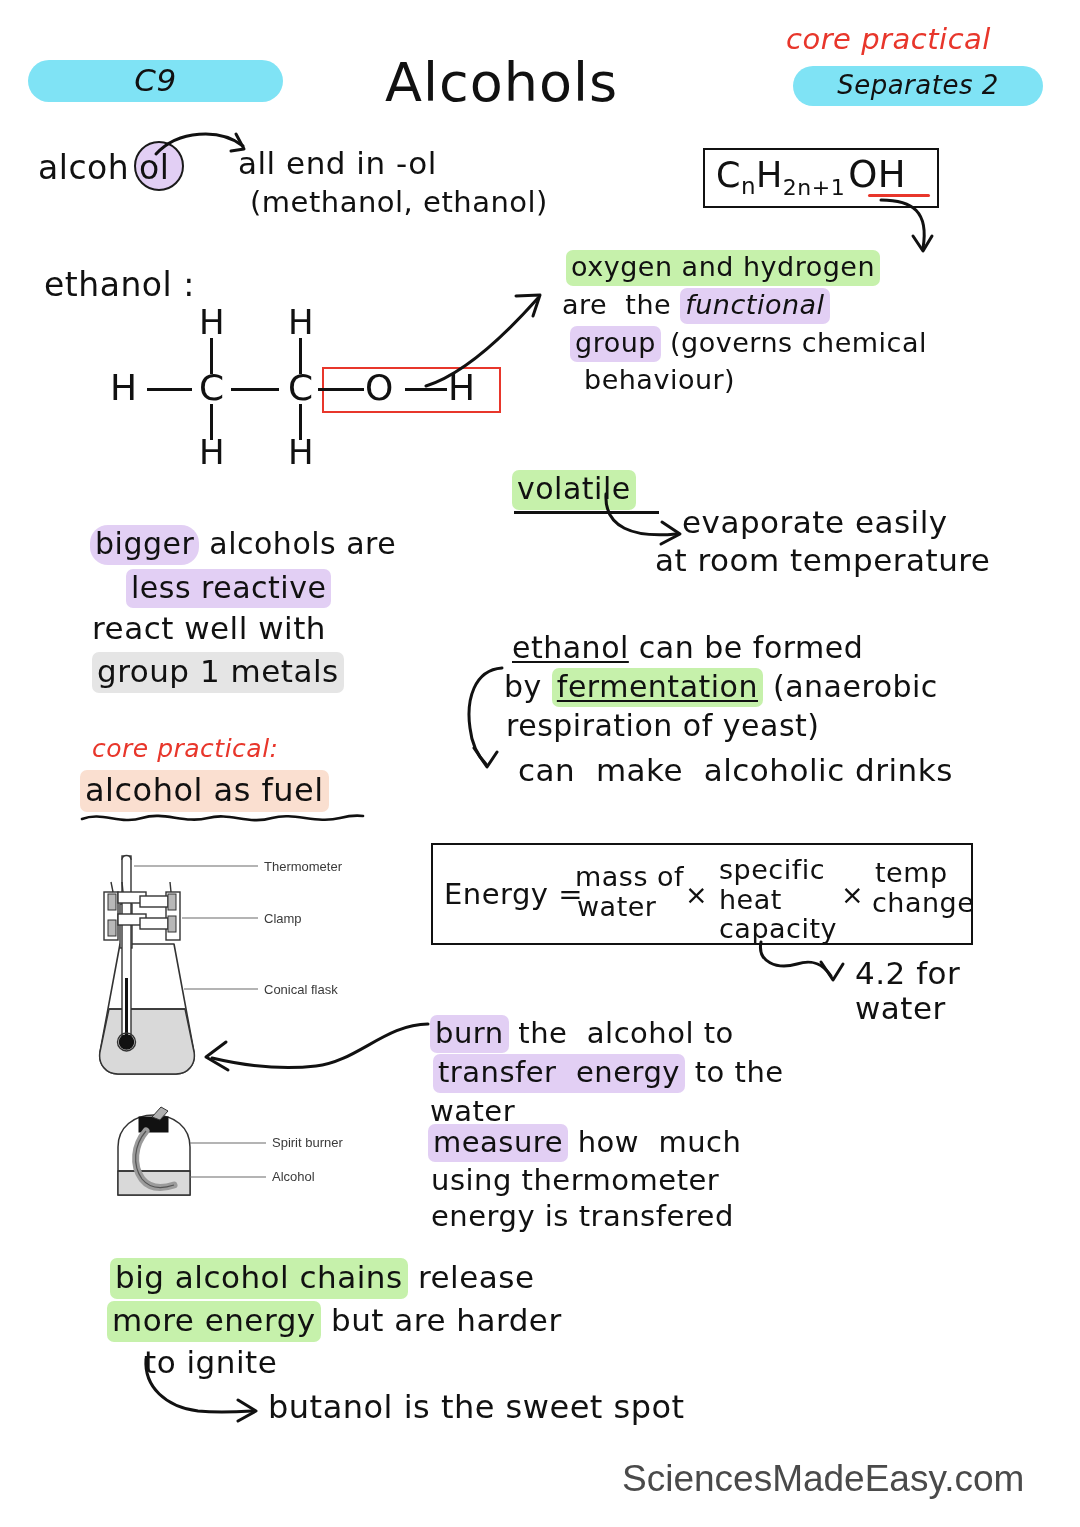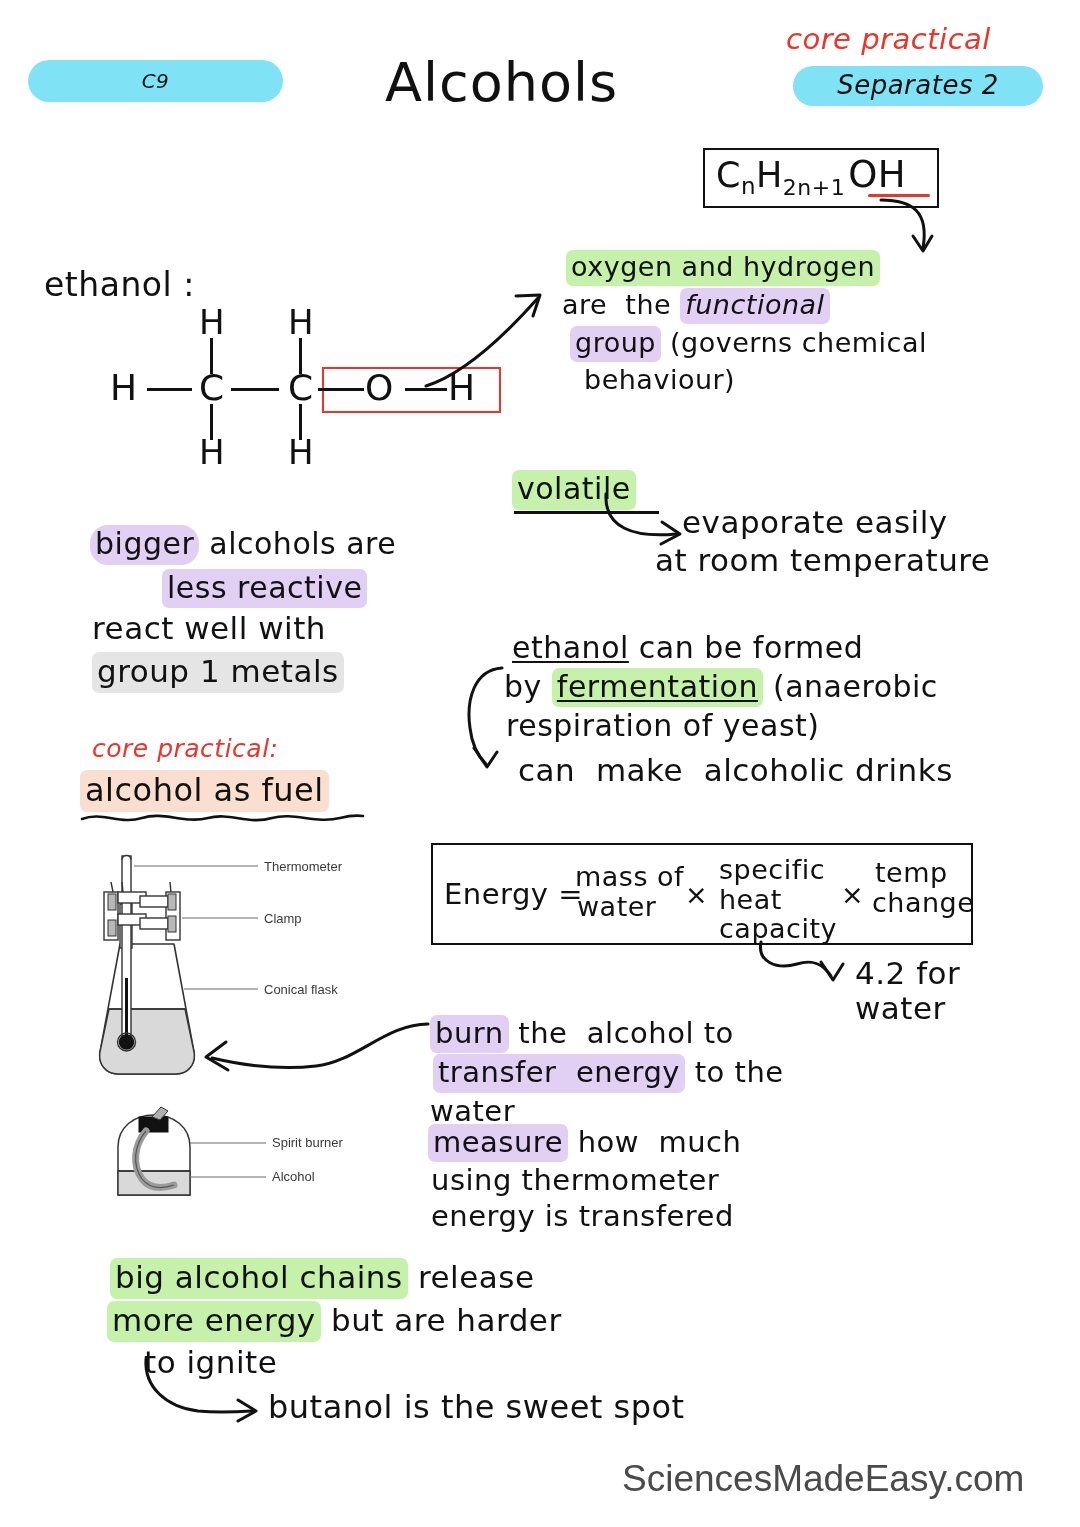--- a/index.html
+++ b/index.html
@@ -69,31 +69,45 @@
     letter-spacing: 0px;
     white-space: nowrap;
   }
 </style>
 </head>
 <body>
 
 <div id="page">
 
   <div class="abs badge" style="left:28px; top:60px; width:255px; height:42px; background:#7fe3f5;">
-    <span class="hw hw-i" style="font-size:20px;font-style:italic;">C9</span>
+    <span class="hw hw-i" style="font-size:31px;font-style:italic;">C9</span>
   </div>
 
   <div class="abs hw" style="left:385px; top:50px; font-size:54px; letter-spacing:1px;">Alcohols</div>
 
   <div class="abs hw hw-i red" style="left:786px; top:22px; font-size:29px;">core practical</div>
 
   <div class="abs badge" style="left:793px; top:66px; width:250px; height:40px; background:#7fe3f5;">
     <span class="hw hw-i" style="font-size:26px;">Separates 2</span>
   </div>
 
+  <div class="abs" style="left:38px; top:140px; width:500px; height:90px;">
+
+    <div class="abs" style="left:96px; top:1px; width:46px; height:46px; border-radius:50%; background:#e2cff4; border:2.5px solid #1a1a1a;"></div>
+    <span class="abs hw" style="left:0px; top:8px; font-size:33px;">alcoh</span>
+    <span class="abs hw" style="left:101px; top:8px; font-size:33px;">ol</span>
+
+    <svg class="abs" style="left:110px; top:-8px;" width="130" height="60" viewBox="0 0 130 60">
+      <path d="M8,22 C30,-2 72,-4 95,14" stroke="#111" stroke-width="3" fill="none" stroke-linecap="round"></path>
+      <path d="M88,2 L96,17 L83,19" stroke="#111" stroke-width="3" fill="none" stroke-linecap="round" stroke-linejoin="round"></path>
+    </svg>
+
+    <span class="abs hw" style="left:200px; top:5px; font-size:31px;">all end in -ol</span>
+    <span class="abs hw" style="left:212px; top:45px; font-size:29px;">(methanol, ethanol)</span>
+  </div>
 
   <div class="abs" style="left:703px; top:148px; width:232px; height:56px; border:2.5px solid #111; background:#fff;"></div>
   <div class="abs" style="left:716px; top:152px; height:50px;">
     <span class="hw" style="font-size:35px;">C</span><span class="hw" style="font-size:23px; position:relative; top:7px;">n</span><span class="hw" style="font-size:35px;">H</span><span class="hw" style="font-size:22px; position:relative; top:8px;">2n+1</span><span class="hw" style="font-size:37px; margin-left:3px;">OH</span>
   </div>
   <div class="abs" style="left:868px; top:194px; width:62px; height:3px; background:#e8362b; border-radius:2px;"></div>
 
   <svg class="abs" style="left:875px; top:196px;" width="80" height="70" viewBox="0 0 80 70">
     <path d="M6,4 C38,4 54,16 48,52" stroke="#111" stroke-width="3" fill="none" stroke-linecap="round"></path>
     <path d="M38,40 L48,55 L57,40" stroke="#111" stroke-width="3" fill="none" stroke-linecap="round" stroke-linejoin="round"></path>
@@ -154,21 +168,21 @@
     <path d="M6,6 C4,40 34,50 76,46" stroke="#111" stroke-width="3" fill="none" stroke-linecap="round"></path>
     <path d="M62,34 L80,46 L61,56" stroke="#111" stroke-width="3" fill="none" stroke-linecap="round" stroke-linejoin="round"></path>
   </svg>
   <div class="abs hw" style="left:682px; top:504px; font-size:31px;">evaporate easily</div>
   <div class="abs hw" style="left:655px; top:542px; font-size:31px;">at room temperature</div>
 
   <div class="abs" style="left:90px; top:525px; width:400px;">
     <div style="margin-bottom:4px;">
       <span class="hw hl" style="font-size:30px; background:#e2cff4;border-radius:18px;">bigger</span><span class="hw" style="font-size:30px;"> alcohols are</span>
     </div>
-    <div style="margin-left:72px;">
+    <div style="margin-left:36px;">
       <span class="hw hl" style="font-size:30px; background:#e2cff4;">less reactive</span>
     </div>
   </div>
 
   <div class="abs" style="left:92px; top:610px; width:400px;">
     <div style="margin-bottom:4px;">
       <span class="hw" style="font-size:31px;">react well with</span>
     </div>
     <div>
       <span class="hw hl" style="font-size:31px; background:#e5e5e5;">group 1 metals</span>

